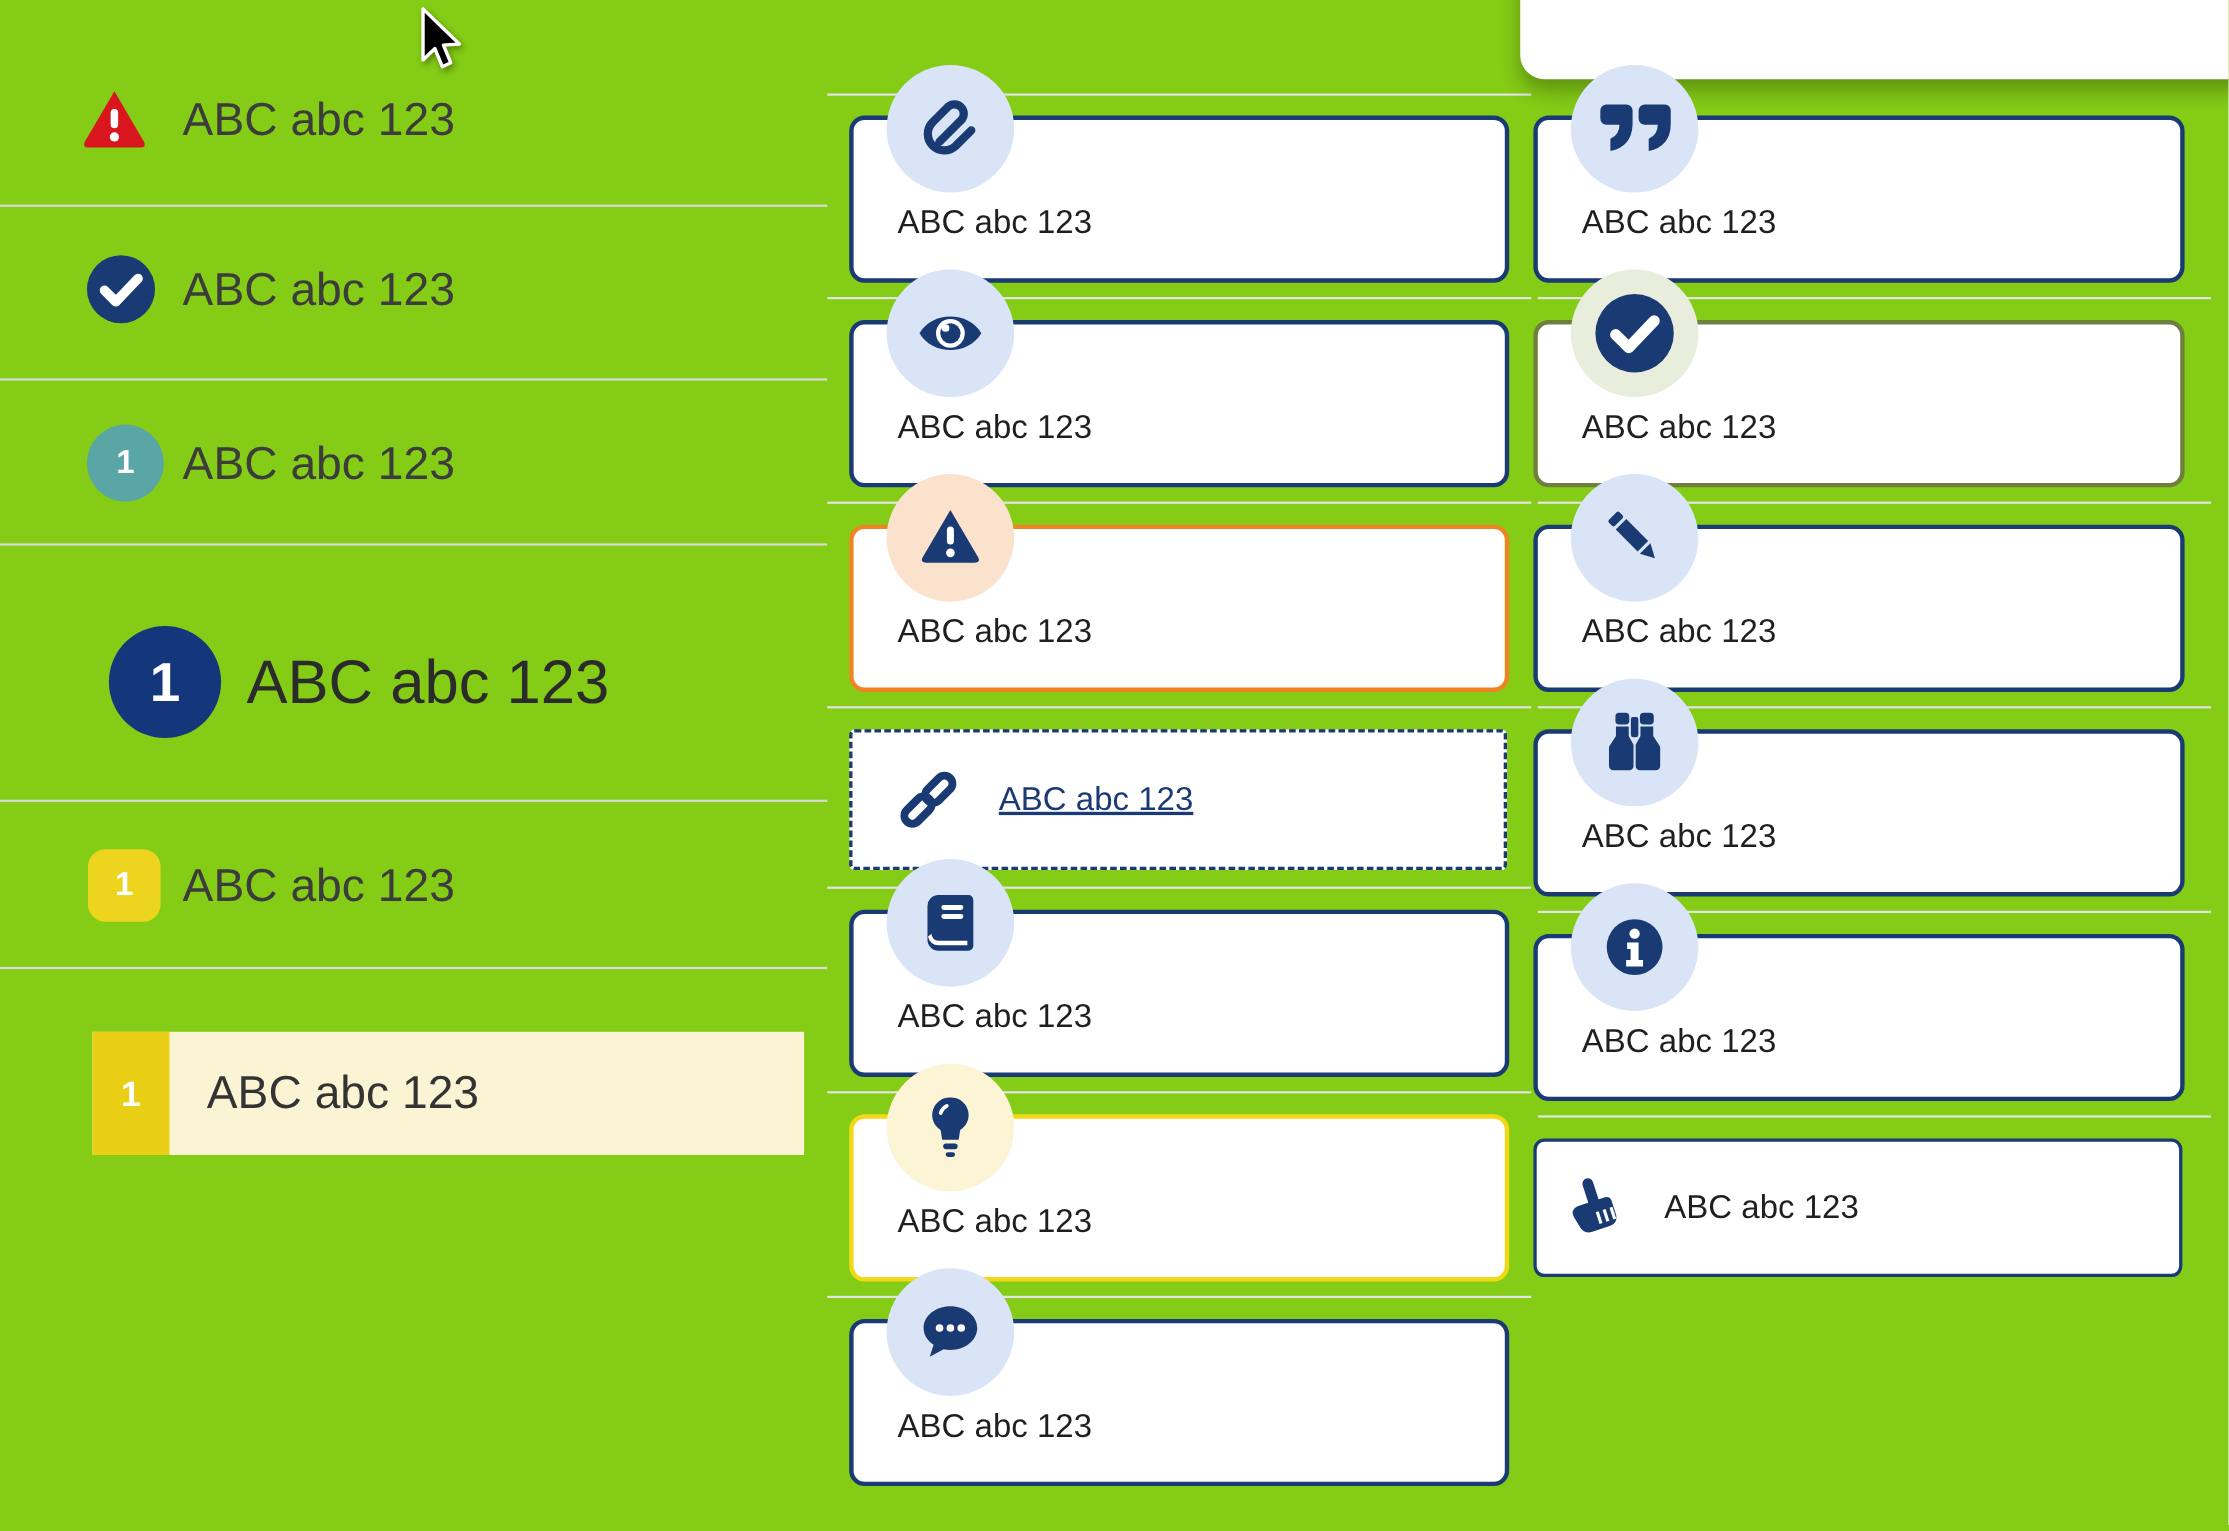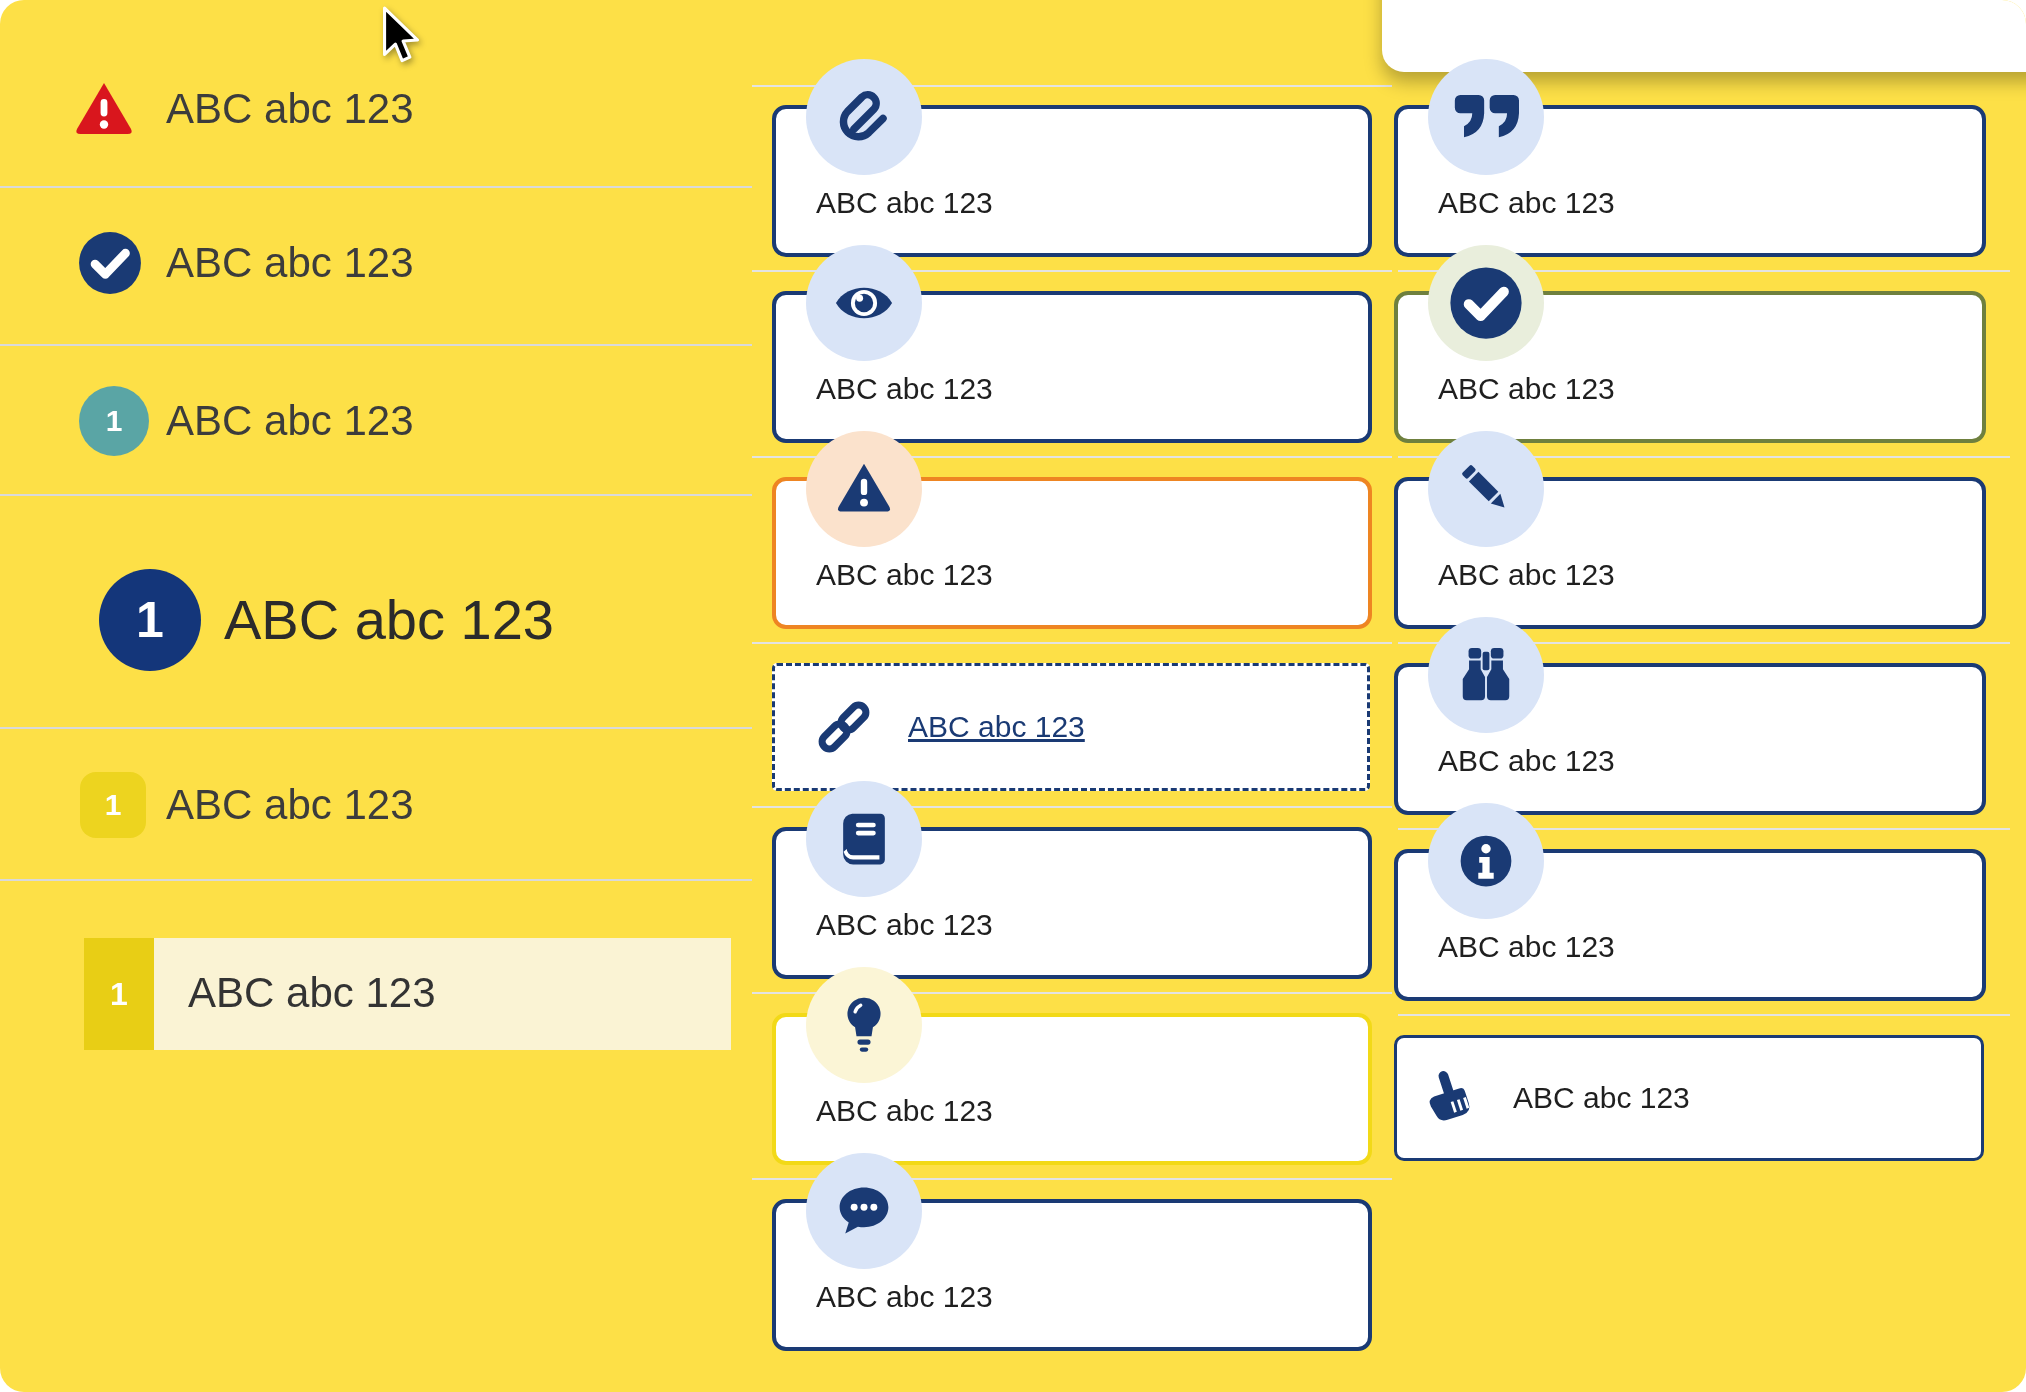--- a/index.html
+++ b/index.html
@@ -1,17 +1,17 @@
 <!DOCTYPE html>
 <html><head>
 <meta charset="utf-8">
 <style>
   html,body{margin:0;padding:0;background:#fff;}
-  .canvas{position:relative;width:2026px;height:1392px;background:#fde047;overflow:hidden;
-          font-family:"Liberation Sans", sans-serif;border-radius:24px;}
+  .canvas{position:relative;width:2026px;height:1392px;background:#84cc16;overflow:hidden;
+          font-family:"Liberation Sans", sans-serif;}
   
   .lsep{position:absolute;left:0;width:752px;height:2px;background:#d9d9d9;}
   .lrow{position:absolute;left:0;}
   .llabel{position:absolute;font-size:42px;color:#3c3c3c;white-space:nowrap;line-height:1;}
   .llabel.big{font-size:56px;color:#2b2b2b;}
   .numcircle{position:absolute;border-radius:50%;display:flex;align-items:center;justify-content:center;
              color:#fff;font-weight:bold;}
   .numsquare{position:absolute;display:flex;align-items:center;justify-content:center;
              color:#fff;font-weight:bold;}
   .hlrow{position:absolute;left:84px;top:938px;width:647px;height:112px;background:#faf3d4;}

